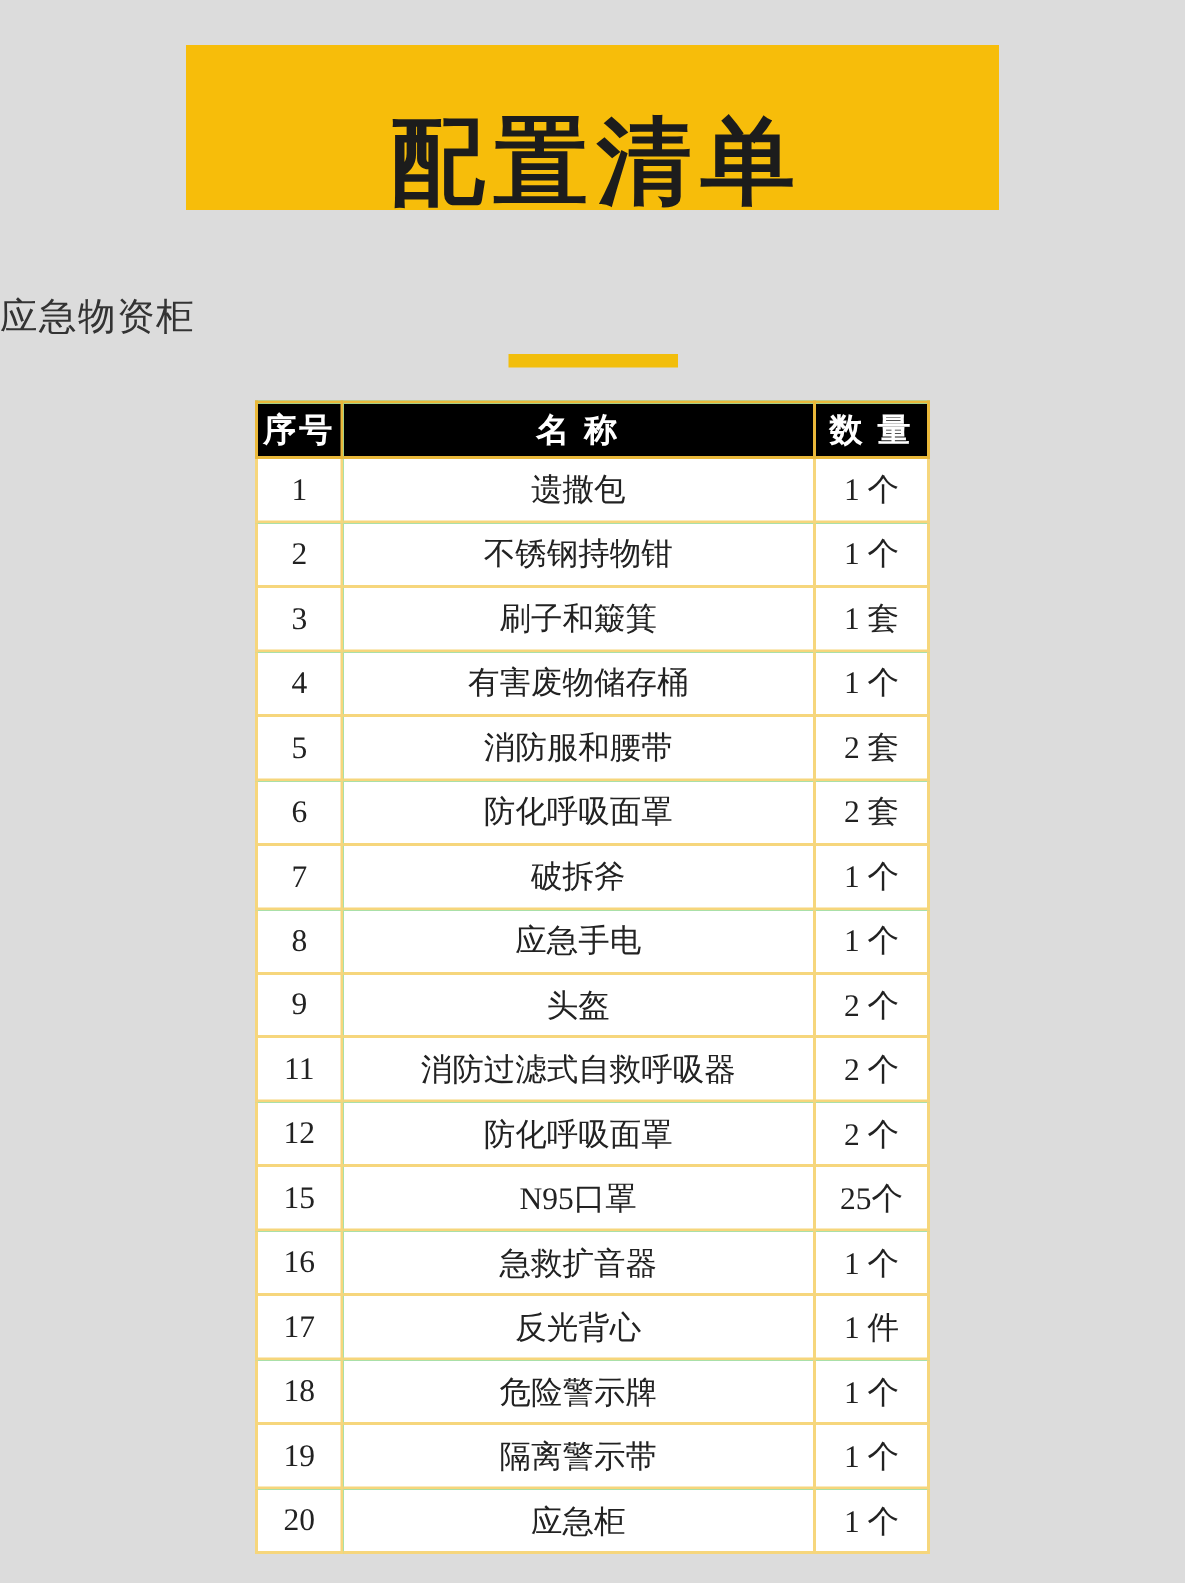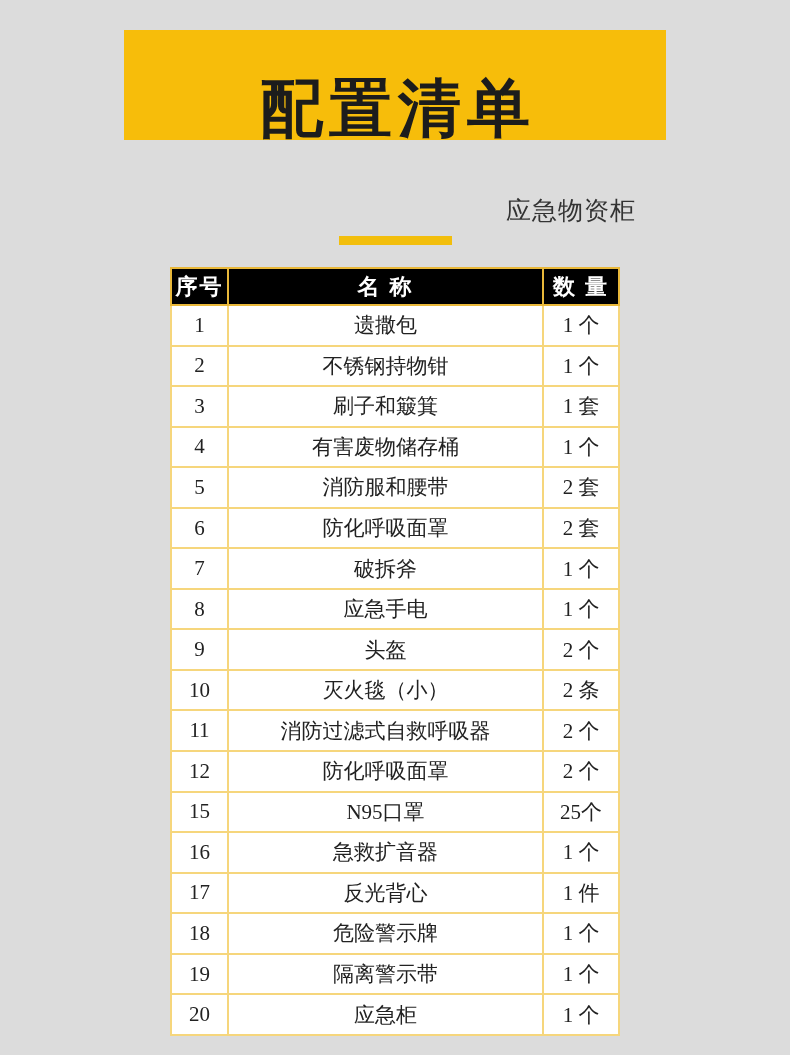--- a/index.html
+++ b/index.html
@@ -36,21 +36,21 @@
     line-height: 1;
     white-space: nowrap;
   }
 
   
   .subtitle {
     position: absolute;
     left: 0;
     top: 194px;
     width: 636px;
-    text-align: right;
+    text-align: left;
     font-size: 25px;
     color: #333333;
     letter-spacing: 1px;
   }
   .subtitle-underline {
     position: absolute;
     left: 339px;
     top: 236px;
     width: 113px;
     height: 9px;
@@ -161,25 +161,20 @@
         <td>8</td>
         <td>应急手电</td>
         <td>1 个</td>
       </tr>
       <tr>
         <td>9</td>
         <td>头盔</td>
         <td>2 个</td>
       </tr>
       <tr>
-        <td>10</td>
-        <td>灭火毯（小）</td>
-        <td>2 条</td>
-      </tr>
-      <tr>
         <td>11</td>
         <td>消防过滤式自救呼吸器</td>
         <td>2 个</td>
       </tr>
       <tr>
         <td>12</td>
         <td>防化呼吸面罩</td>
         <td>2 个</td>
       </tr>
       <tr>

